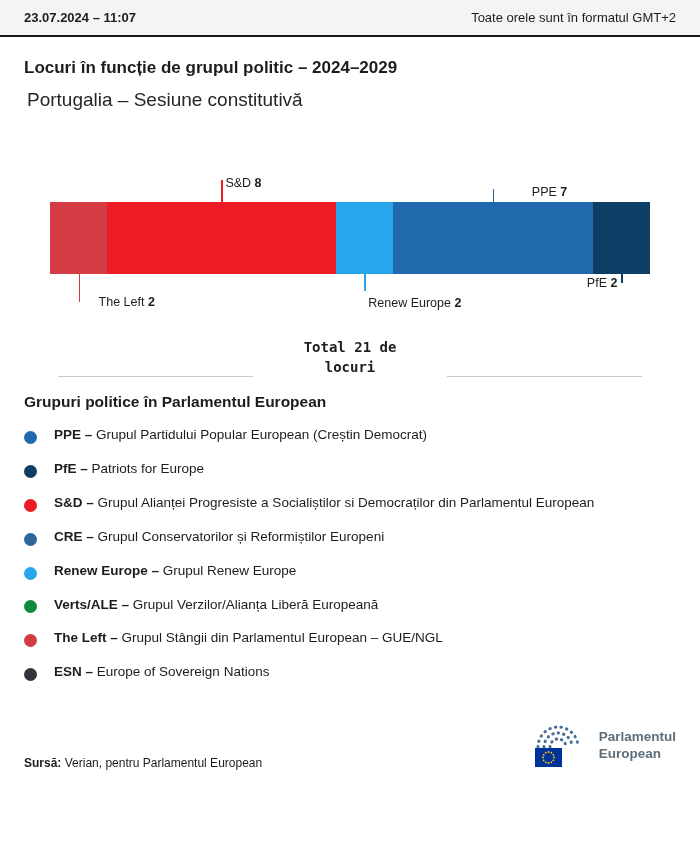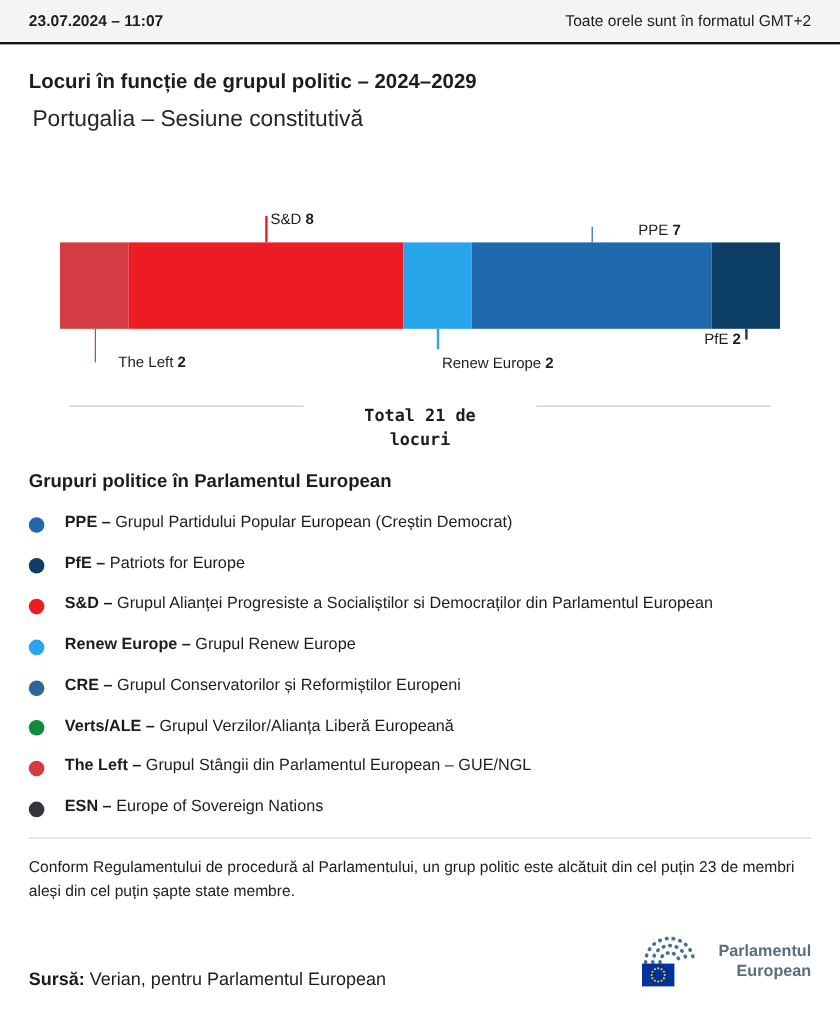--- a/index.html
+++ b/index.html
@@ -34,44 +34,44 @@
   .chart-box { position: relative; height: 72px; margin: 91px 50px 0 50px; }
   .seat-bar { display: flex; height: 100%; width: 100%; }
   .seat-bar .seg { height: 100%; }
   .tick { position: absolute; width: 1.5px; }
   .tick.above { bottom: 100%; }
   .tick.below { top: 100%; }
   .seg-label { position: absolute; white-space: nowrap; font-size: 12.5px; color: #1d1d1b; }
   .seg-label b { font-weight: bold; }
 
   
-  .total-row { display: flex; align-items: flex-start; margin: 64px 58px 0 58px; gap: 36px; }
+  .total-row { display: flex; align-items: flex-end; margin: 64px 58px 0 58px; gap: 36px; }
   .hline { flex: 1; height: 1px; background: #c9c9c9; }
   .total-text {
     font-family: "DejaVu Sans Mono", "Liberation Mono", monospace;
     font-weight: bold; font-size: 14px; line-height: 1.4;
     width: 122px; text-align: center;
   }
 
   
   .legend-heading { font-size: 15.5px; font-weight: bold; margin: 16px 24px 0; }
   .legend { padding: 16px 24px 0; }
   .legend-item { display: flex; align-items: flex-end; gap: 17px; margin-bottom: 17px; font-size: 13.5px; line-height: 1.25; }
   .dot { width: 13px; height: 13px; border-radius: 50%; flex: none; margin-top: 1px; }
   .legend-text b { font-weight: bold; }
 
   
   .footnote-wrap { margin: 7px 24px 0; border-top: 1px solid #d8d8d8; padding-top: 14px; }
   .footnote { font-size: 13px; line-height: 1.55; margin: 0; max-width: 652px; }
 
   
   .footer { display: flex; align-items: flex-end; justify-content: space-between; padding: 24px 24px 0; }
-  .source { font-size: 15px; }
+  .source { font-size: 12px; }
   .source b { font-weight: bold; }
-  .logo { display: flex; align-items: center; gap: 10px; text-align: right; }
+  .logo { display: flex; align-items: center; gap: 10px; }
   .logo-text { font-size: 13.5px; font-weight: bold; color: #5d6d7a; line-height: 1.25; }
 </style>
 </head>
 <body>
 
 <div class="page">
 
   <div class="top-bar">
     <span class="date">23.07.2024 – 11:07</span>
     <span class="tz">Toate orele sunt în formatul GMT+2</span>
@@ -121,49 +121,46 @@
         <span class="dot" style="background: rgb(12, 62, 102);"></span>
         <span class="legend-text"><b>PfE –</b> <span>Patriots for Europe</span></span>
       </div>
 
       <div class="legend-item">
         <span class="dot" style="background: rgb(237, 28, 36);"></span>
         <span class="legend-text"><b>S&amp;D –</b> <span>Grupul Alianței Progresiste a Socialiștilor si Democraților din Parlamentul European</span></span>
       </div>
 
       <div class="legend-item">
-        <span class="dot" style="background: rgb(41, 166, 235);"></span>
-        <span class="legend-text"><b>Renew Europe –</b> <span>Grupul Renew Europe</span></span>
+        <span class="dot" style="background: rgb(47, 102, 153);"></span>
+        <span class="legend-text"><b>CRE –</b> <span>Grupul Conservatorilor și Reformiștilor Europeni</span></span>
       </div>
 
       <div class="legend-item">
-        <span class="dot" style="background: rgb(47, 102, 153);"></span>
-        <span class="legend-text"><b>CRE –</b> <span>Grupul Conservatorilor și Reformiștilor Europeni</span></span>
+        <span class="dot" style="background: rgb(41, 166, 235);"></span>
+        <span class="legend-text"><b>Renew Europe –</b> <span>Grupul Renew Europe</span></span>
       </div>
 
       <div class="legend-item">
         <span class="dot" style="background: rgb(14, 138, 62);"></span>
         <span class="legend-text"><b>Verts/ALE –</b> <span>Grupul Verzilor/Alianța Liberă Europeană</span></span>
       </div>
 
       <div class="legend-item">
         <span class="dot" style="background: rgb(210, 60, 66);"></span>
         <span class="legend-text"><b>The Left –</b> <span>Grupul Stângii din Parlamentul European – GUE/NGL</span></span>
       </div>
 
       <div class="legend-item">
         <span class="dot" style="background: rgb(50, 53, 58);"></span>
         <span class="legend-text"><b>ESN –</b> <span>Europe of Sovereign Nations</span></span>
       </div>
 
     </div>
 
-  <div class="footnote-wrap">
-    <p class="footnote">Conform Regulamentului de procedură al Parlamentului, un grup politic este alcătuit din cel puțin 23 de membri aleși din cel puțin șapte state membre.</p>
-  </div>
 
   <div class="footer">
     <div class="source">
       <b>Sursă:</b>
       <span>Verian, pentru Parlamentul European</span>
     </div>
     <div class="logo">
       <svg width="62" height="48" viewBox="0 0 62 48" aria-hidden="true">
         <g fill="none" stroke="#4a6f94" stroke-width="3" stroke-linecap="round">
           <path d="M11 25 A20 20 0 0 1 51 25" stroke-dasharray="0.5 5.2"></path>

